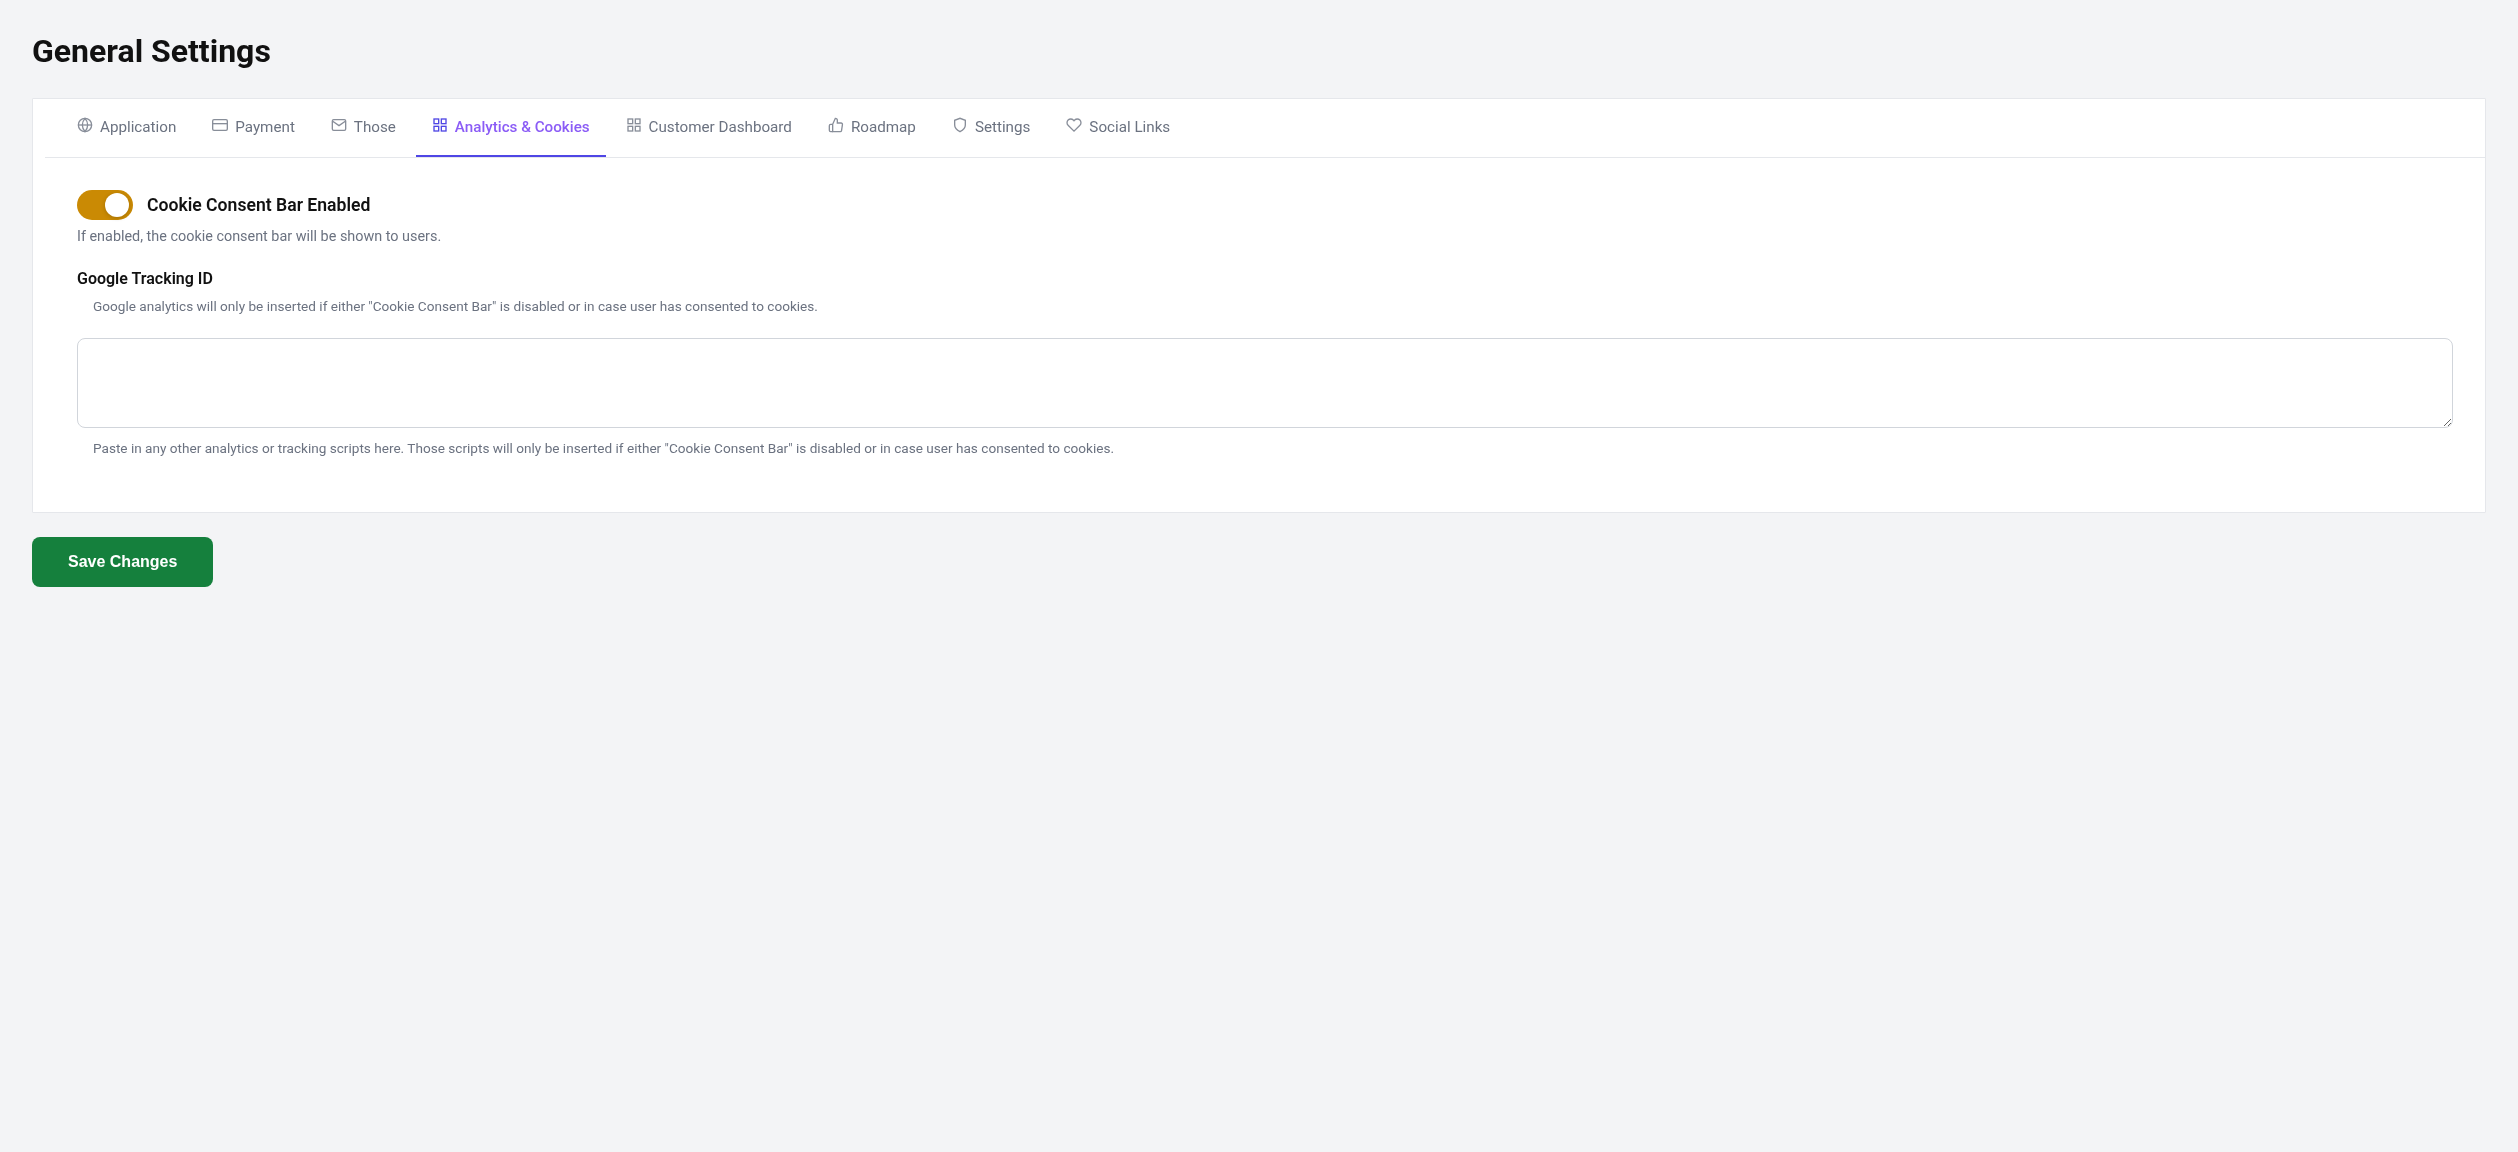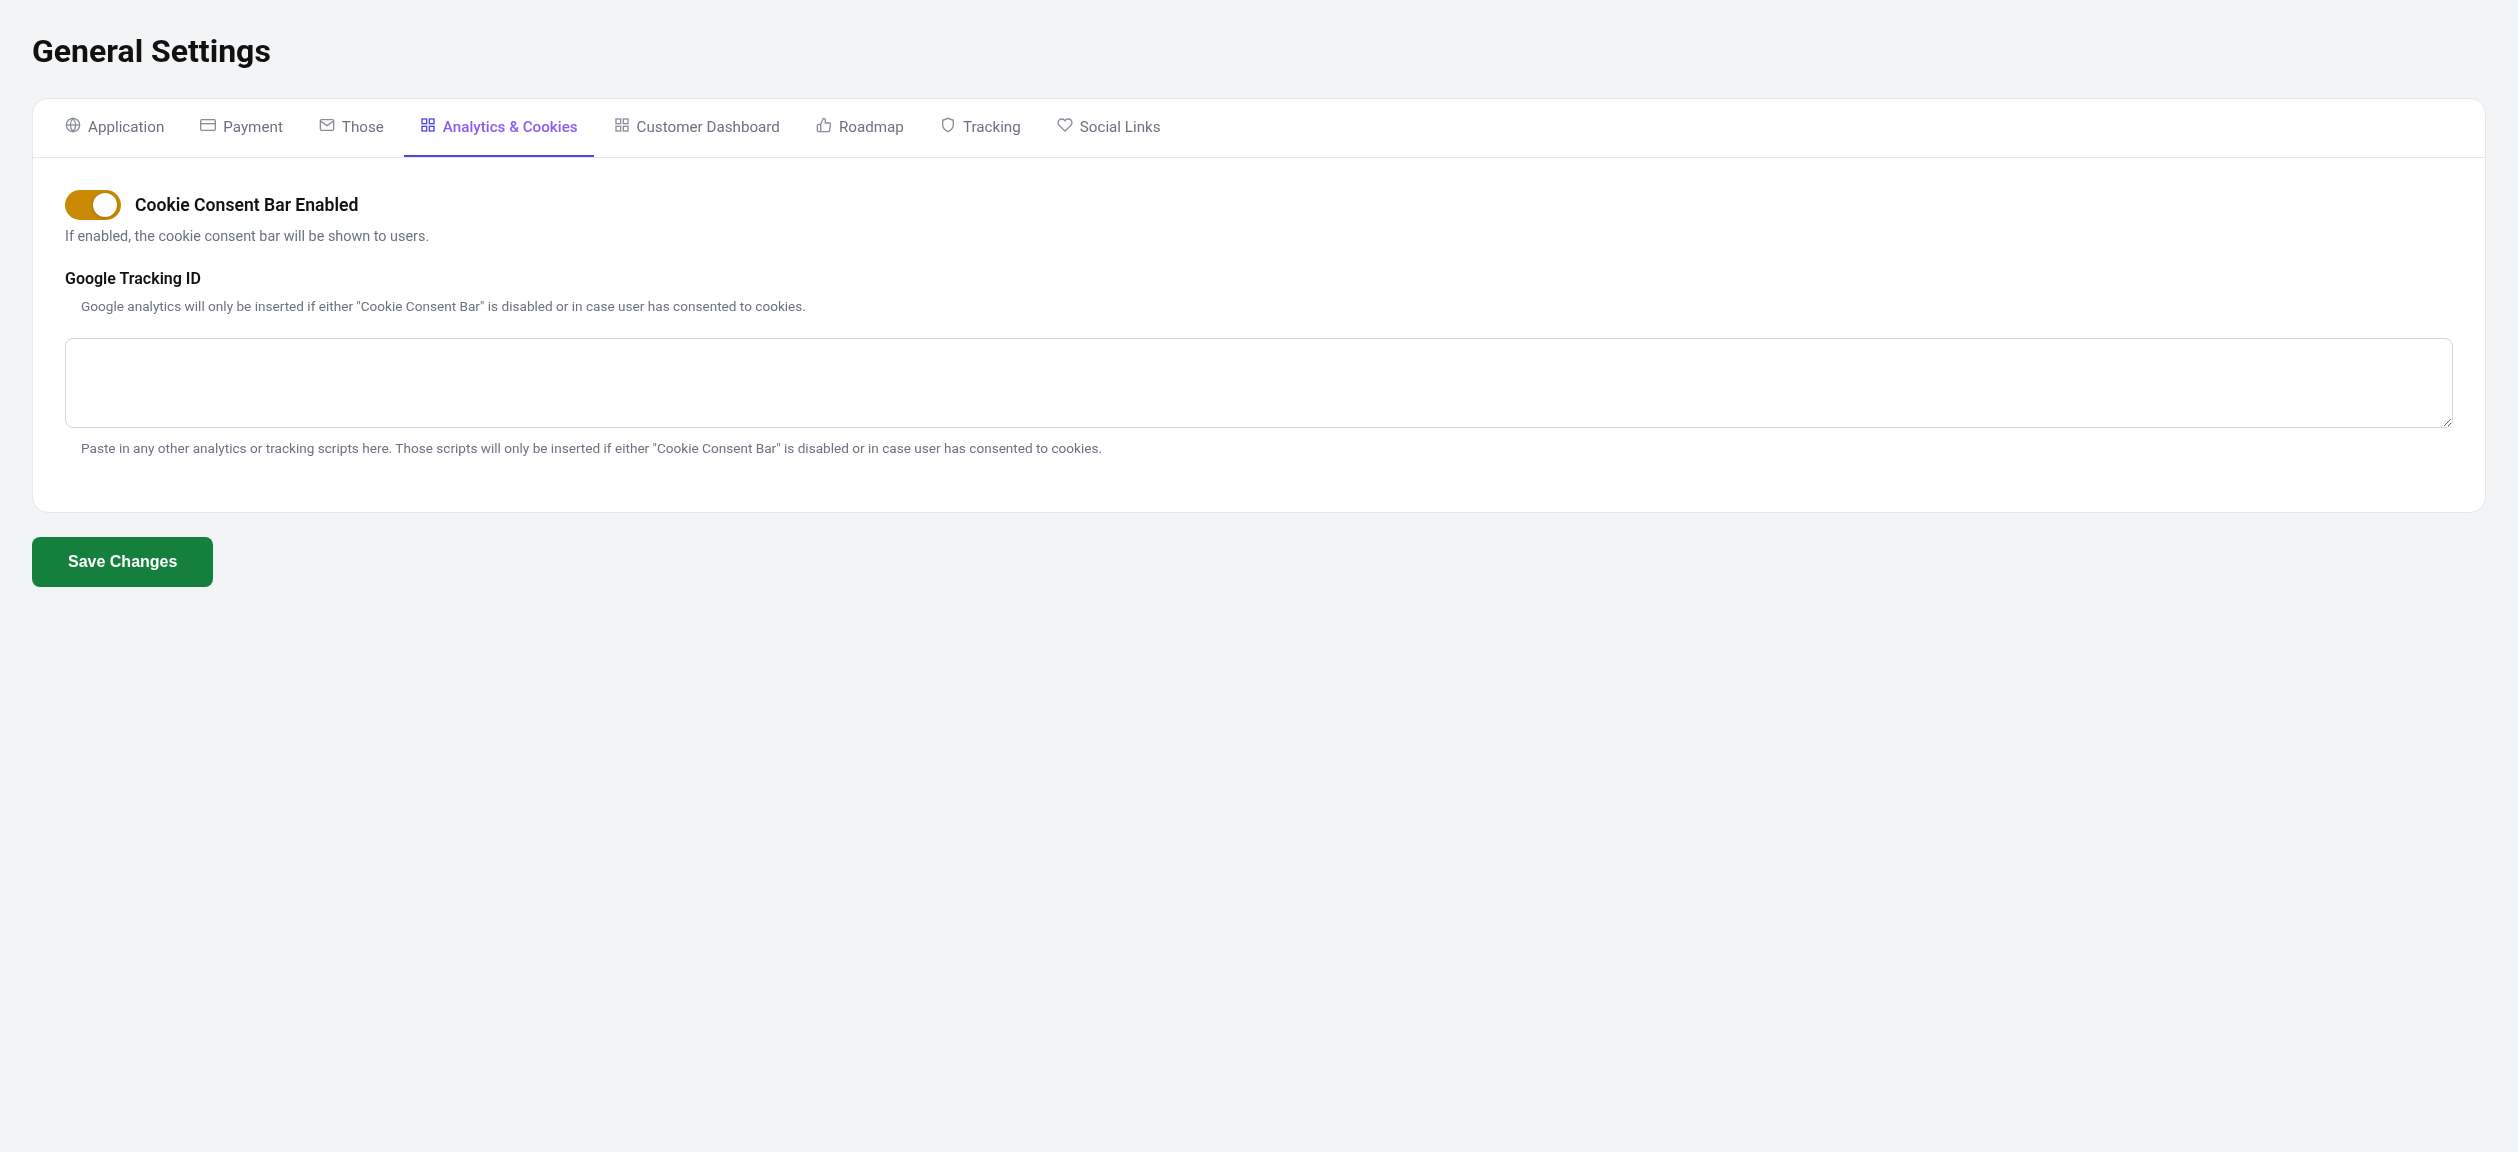--- a/index.html
+++ b/index.html
@@ -18,23 +18,24 @@
 
     .page-title {
       font-size: 2rem;
       font-weight: 700;
       margin-bottom: 28px;
       color: #111;
     }
 
     .main-card {
       background: #fff;
-      border-radius: 16px;
+      border-radius: 1px;
       border: 1px solid #e5e7eb;
       overflow: hidden;
+      padding-left: 12px;
     }
 
     
     .tab-bar {
       display: flex;
       align-items: center;
       padding: 0 16px;
       border-bottom: 1px solid #e5e7eb;
       gap: 4px;
       flex-wrap: nowrap;
@@ -264,21 +265,21 @@
       </span>
       <span>Roadmap</span>
     </div>
 
     <div class="tab-item">
       <span class="tab-icon">
         <svg width="16" height="16" viewBox="0 0 24 24" fill="none" stroke="currentColor" stroke-width="2">
             <path d="M12 22s8-4 8-10V5l-8-3-8 3v7c0 6 8 10 8 10z"></path>
           </svg>
       </span>
-      <span>Tracking</span>
+      <span>Settings</span>
     </div>
 
     <div class="tab-item">
       <span class="tab-icon">
         <svg width="16" height="16" viewBox="0 0 24 24" fill="none" stroke="currentColor" stroke-width="2">
             <path d="M20.84 4.61a5.5 5.5 0 0 0-7.78 0L12 5.67l-1.06-1.06a5.5 5.5 0 0 0-7.78 7.78l1.06 1.06L12 21.23l7.78-7.78 1.06-1.06a5.5 5.5 0 0 0 0-7.78z"></path>
           </svg>
       </span>
       <span>Social Links</span>
     </div>

